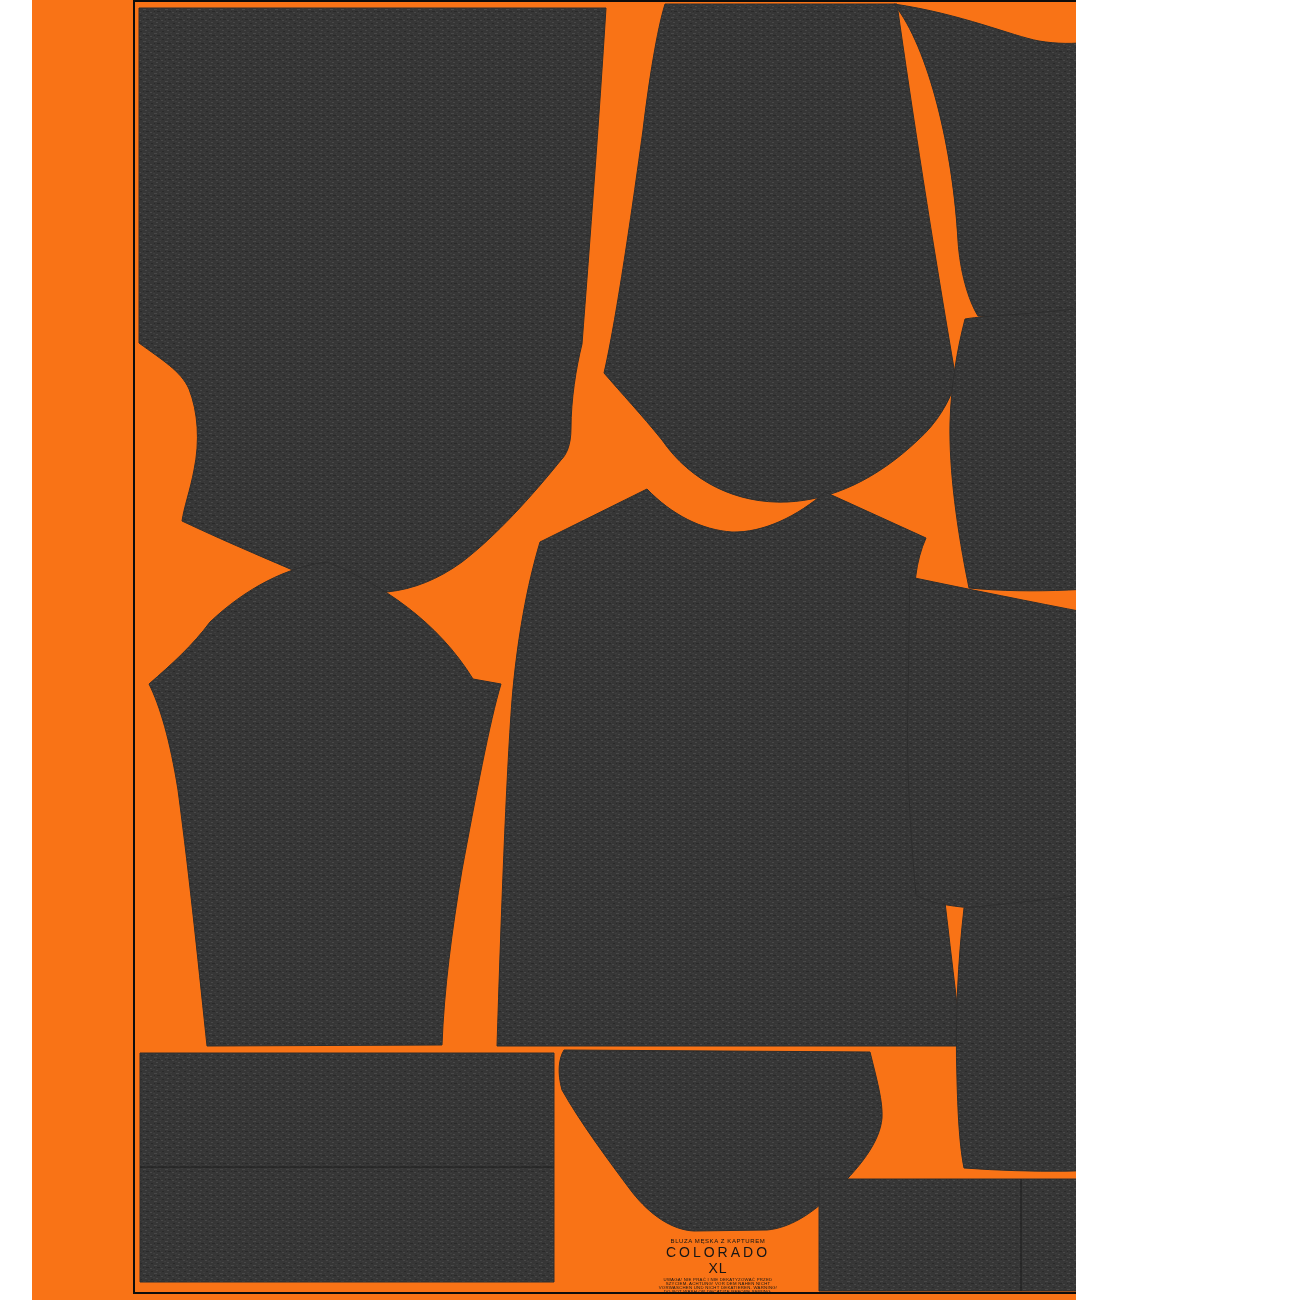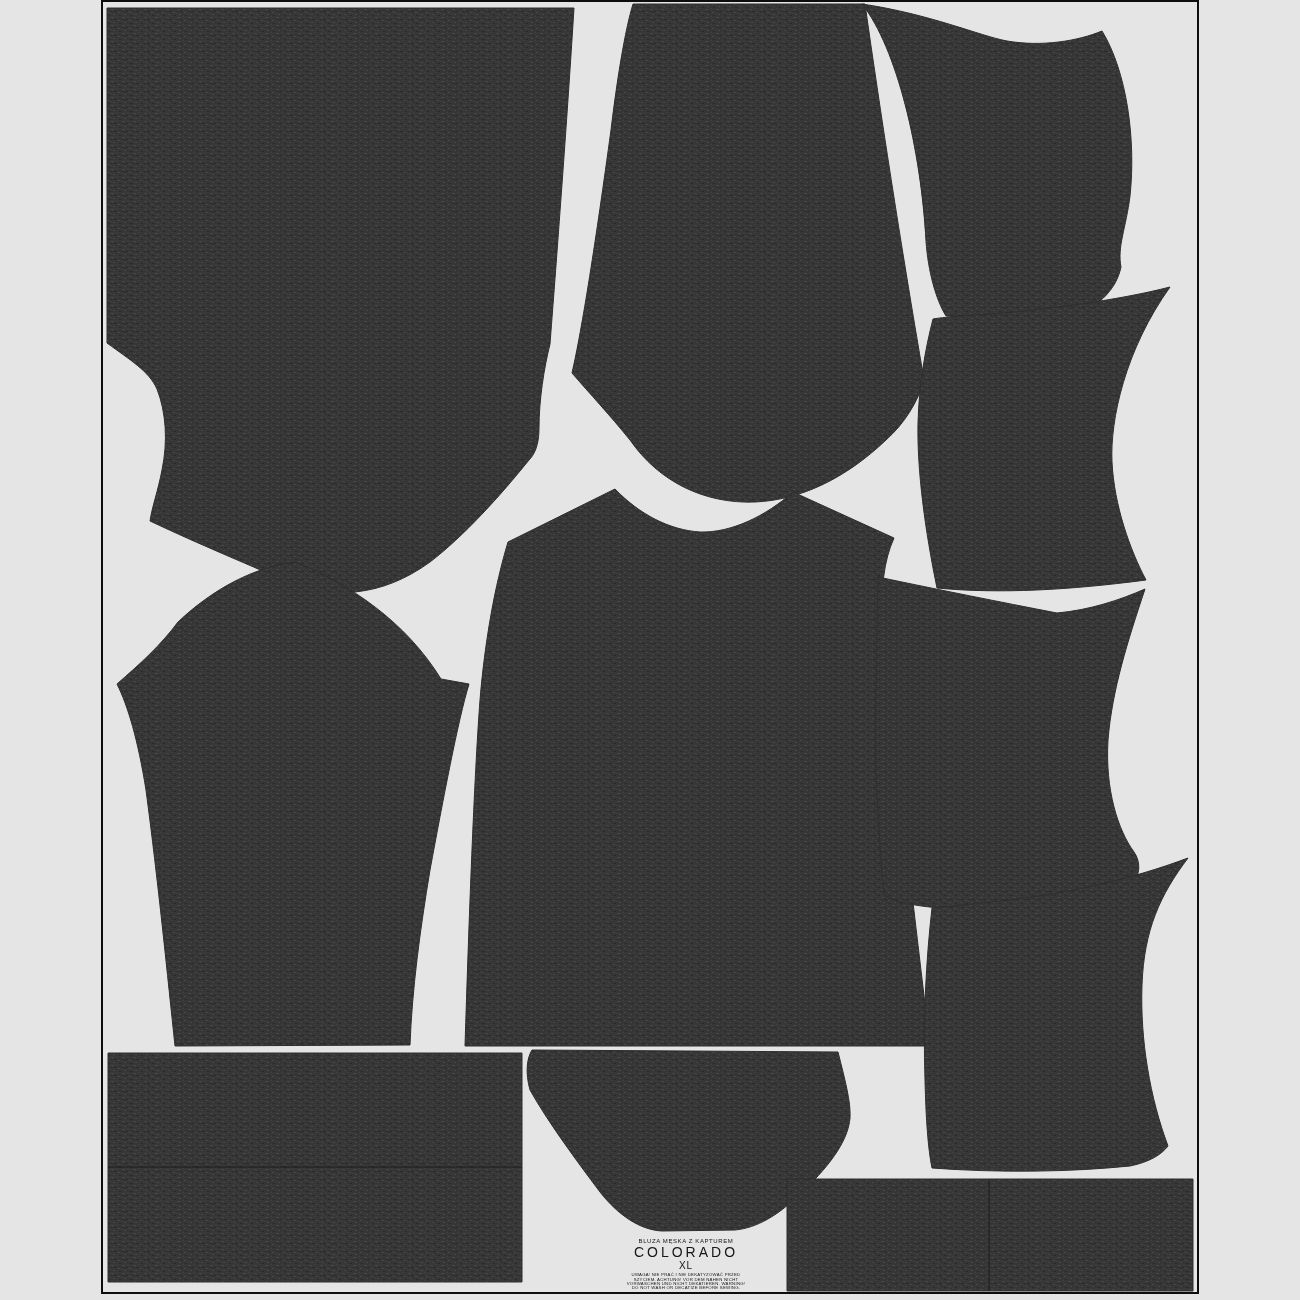--- a/index.html
+++ b/index.html
@@ -1,39 +1,40 @@
 <!DOCTYPE html>
 <html><head>
 <meta charset="utf-8">
 <style>
   html,body{margin:0;padding:0;background:#ffffff;}
   .sheet{
     position:relative;
-    width:1300px;height:1300px;
-    background:#e5e5e5;
+    width:1044px;height:1300px;
+    background:#f97316;
     font-family:"Liberation Sans", sans-serif;
     overflow:hidden;
+    margin-left:32px;
   }
   .sheet svg{position:absolute;left:0;top:0;}
   .label-block{
     position:absolute;
     left:511px;top:1238px;width:350px;
     text-align:center;
     color:#161616;
     line-height:1.05;
     z-index:5;
   }
   .label-garment{
     font-size:6px;letter-spacing:.6px;white-space:nowrap;
   }
   .label-name{
     font-size:14px;letter-spacing:3px;font-weight:400;margin-top:1px;white-space:nowrap;
   }
   .label-size{
-    font-size:10px;letter-spacing:1px;margin-top:1px;
+    font-size:14px;letter-spacing:1px;margin-top:1px;
   }
   .care-lines{
     margin-top:2px;
   }
   .care-line{
     font-size:4.3px;line-height:4.1px;letter-spacing:.25px;white-space:nowrap;
   }
 </style>
 </head>
 <body>

